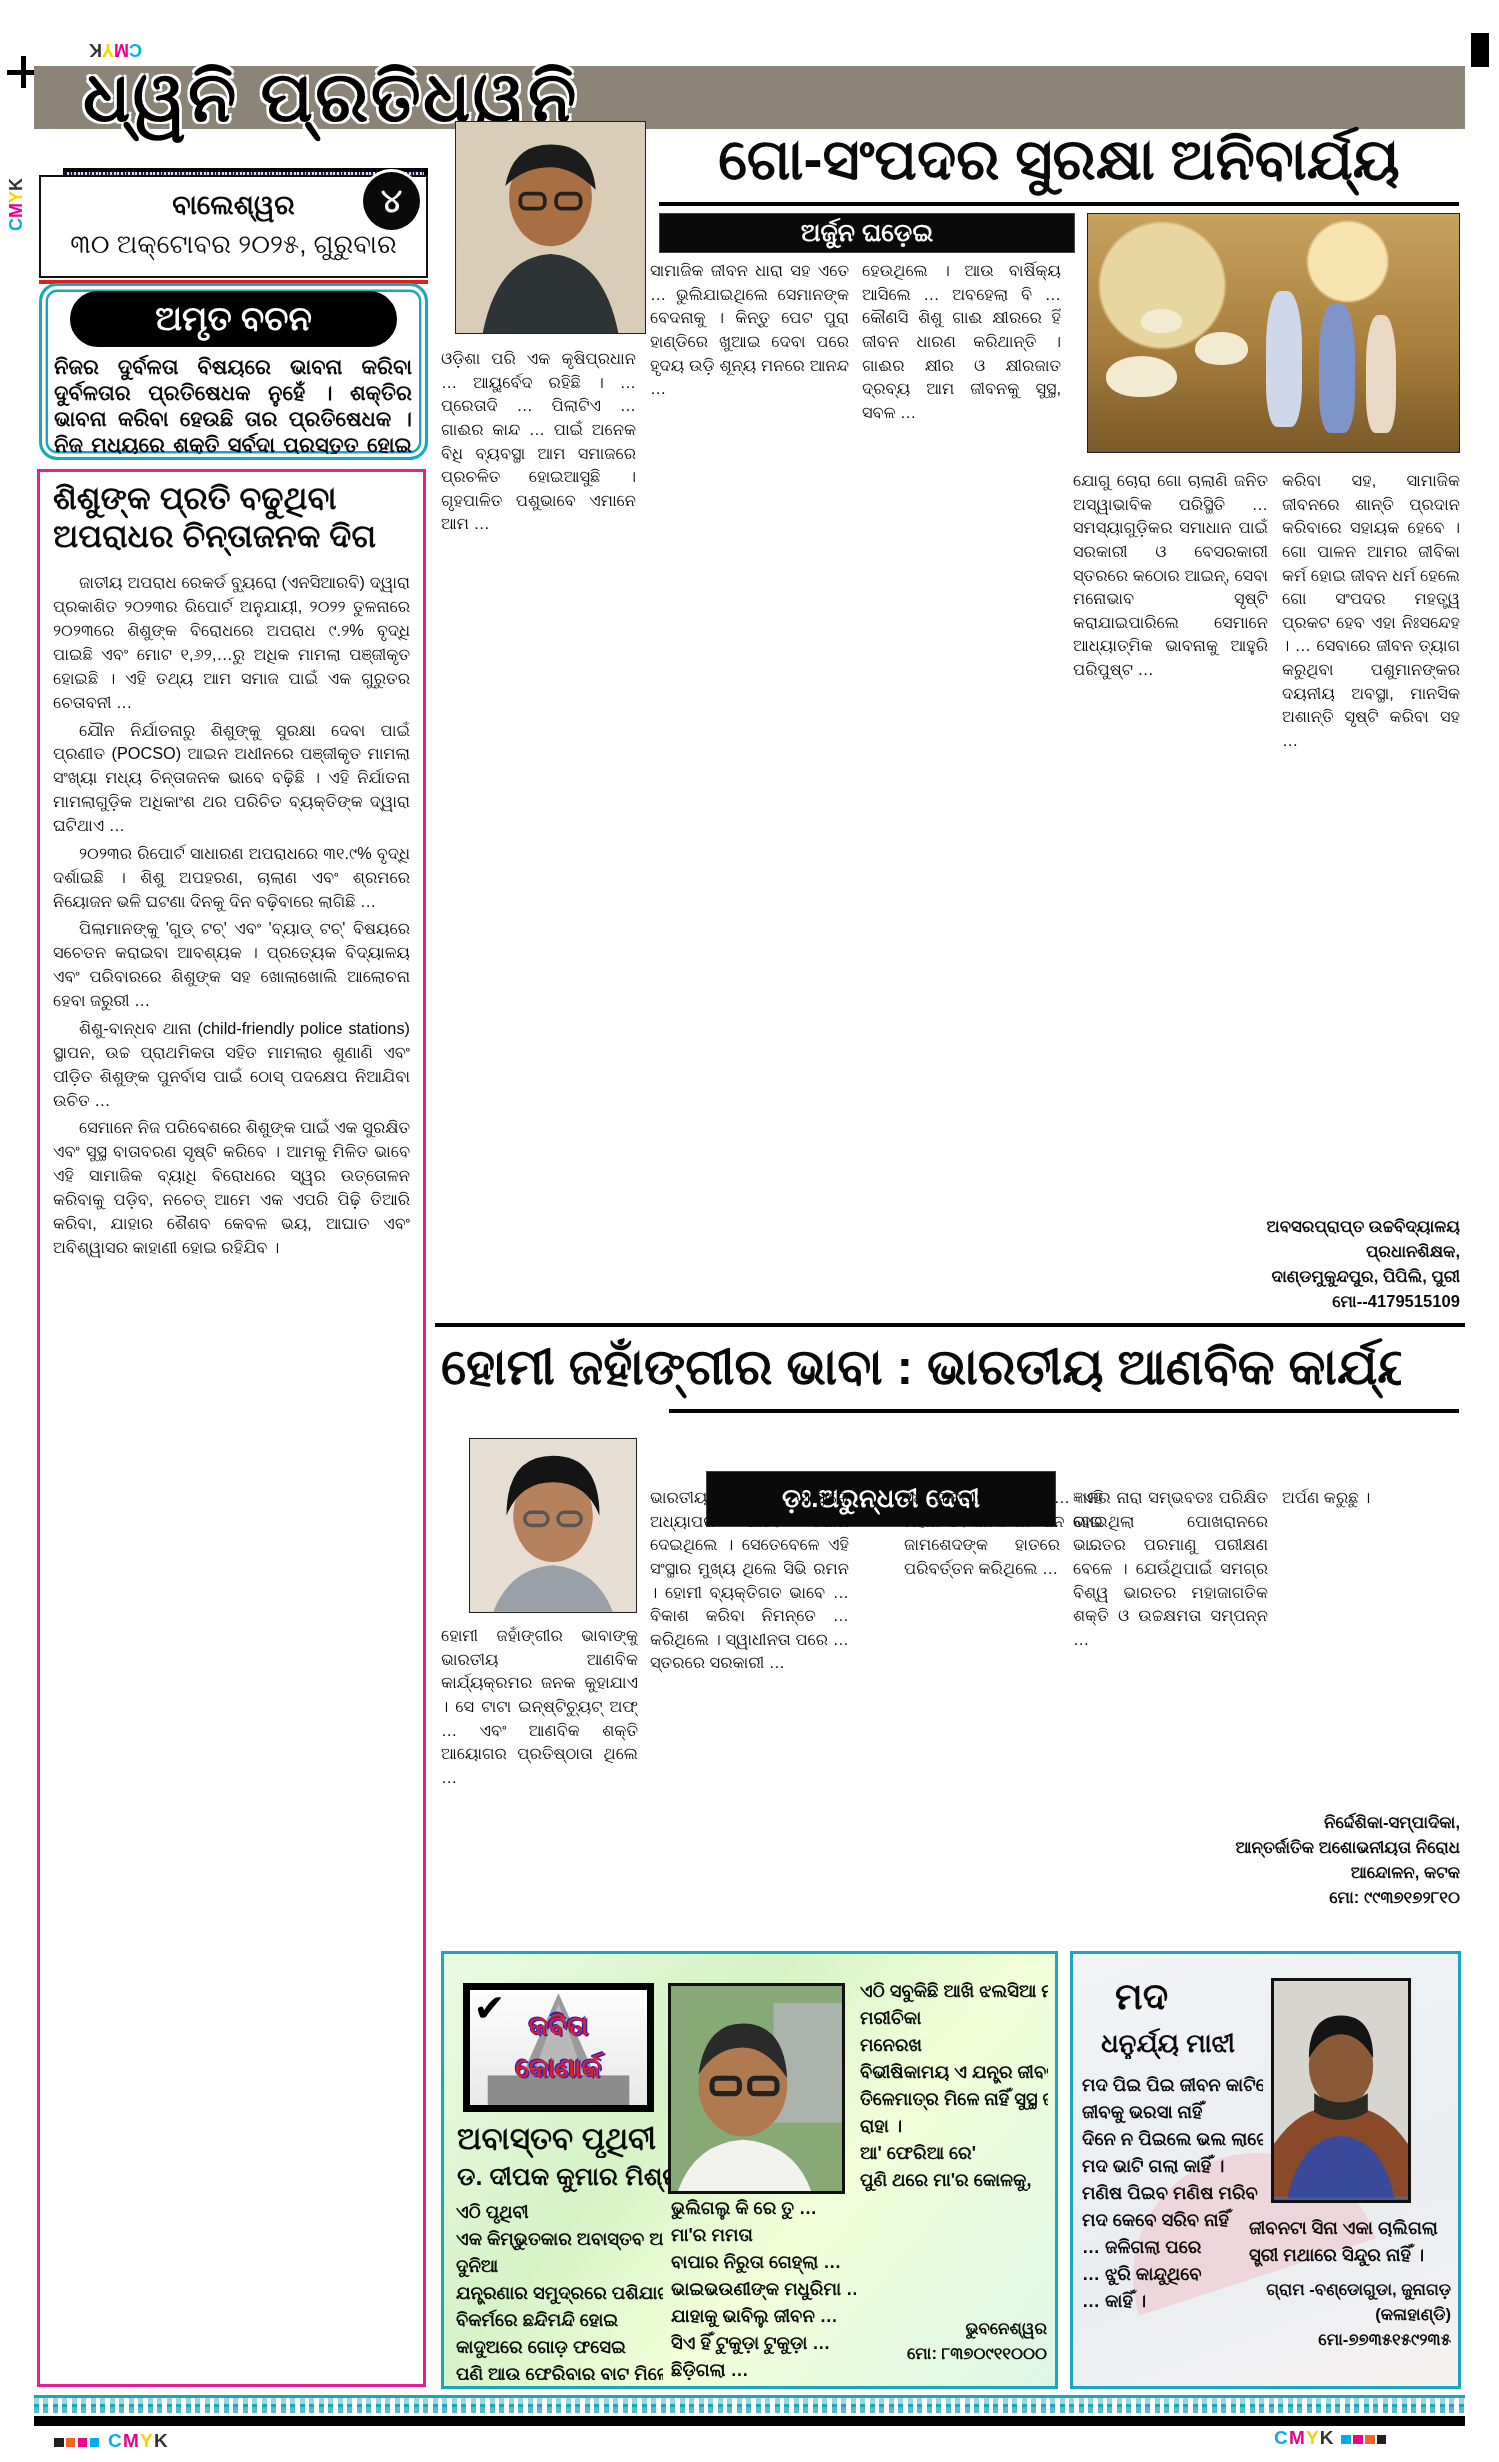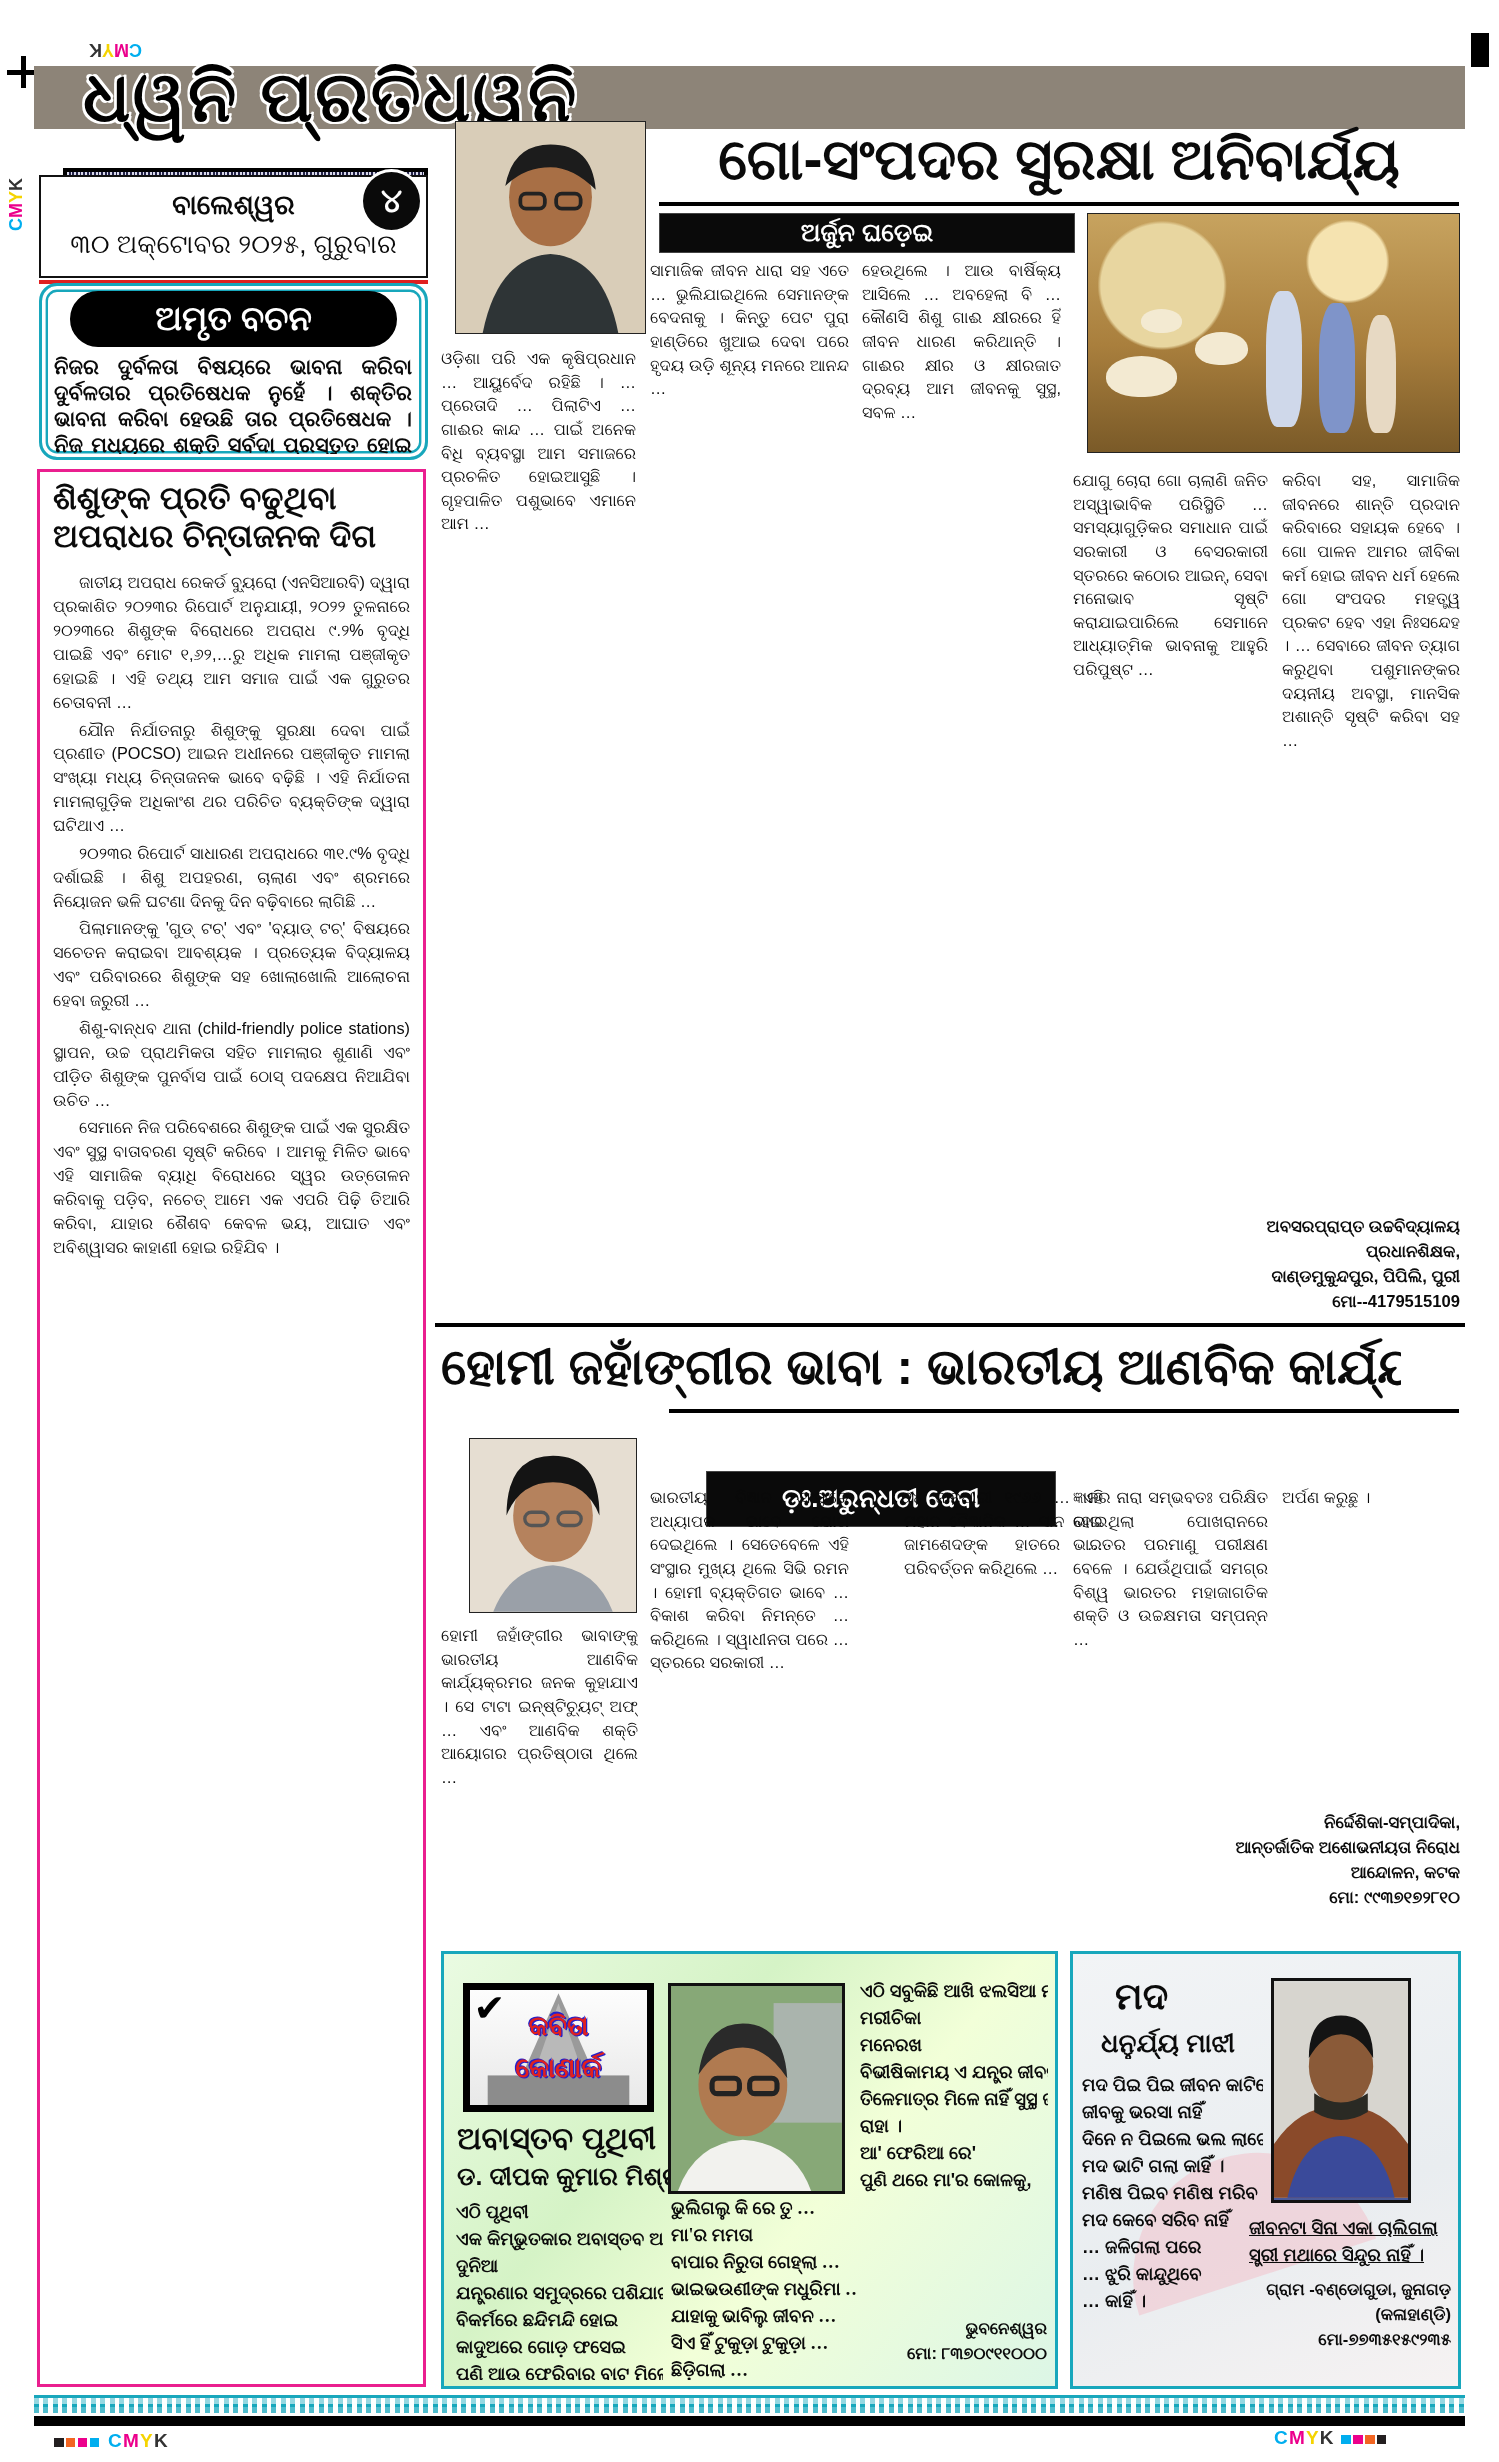--- a/index.html
+++ b/index.html
@@ -90,32 +90,32 @@
   #logo-line1{top:21.3px;font-size:27px;}
   #logo-line2{top:63px;font-size:27px;}
   #logo-check{position:absolute;left:3.6px;top:-3.6px;font-size:38px;color:#000;}
   #poem1-title{left:457px;top:2121px;width:213px;height:37px;font-size:31px;font-weight:800;white-space:nowrap;}
   #poem1-author{left:457px;top:2162px;width:225px;height:31px;font-size:25px;font-weight:800;white-space:nowrap;}
   #poet1-photo{left:668px;top:1983px;width:177px;height:211px;border:3px solid #111;box-sizing:border-box;
                background:linear-gradient(180deg,#7da866 0%,#8fb974 40%,#9aa39b 70%,#b9bdb9 100%);}
   .stanza{position:absolute;font-size:18px;font-weight:600;line-height:1.5;overflow:hidden;}
   #p1-s2{left:860px;top:1978px;width:188px;height:214px;}
   #p1-s1{left:456px;top:2199px;width:207px;height:181px;}
-  #p1-s3{left:671px;top:2195px;width:185px;height:185px;font-family:Liberation Serif, serif;}
+  #p1-s3{left:671px;top:2195px;width:185px;height:185px;}
   #signoff3{left:860px;top:2317px;width:187px;height:63px;font-size:16.6px;}
   #poem2-box{left:1070px;top:1951px;width:391px;height:438px;border:3.6px solid #18a7bc;box-sizing:border-box;
              background:linear-gradient(160deg,#f2f4f6,#e9edf0 60%,#f6f2f2);}
   #umbrella{left:1114px;top:2156px;width:249px;height:124px;background:#f4b8c4;opacity:.45;
             border-radius:124px 124px 0 0;transform:rotate(-18deg);}
   #poem2-title{left:1115px;top:1976px;width:130px;height:43px;font-size:37px;font-weight:800;}
   #poem2-author{left:1101px;top:2028px;width:178px;height:31px;font-size:26px;font-weight:800;white-space:nowrap;}
   #poet2-photo{left:1271px;top:1978px;width:140px;height:225px;border:3px solid #111;box-sizing:border-box;
                background:linear-gradient(180deg,#d8d8d4 0%,#cfcac2 45%,#8a4a2a 70%,#4a5a9a 100%);}
   #p2-s1{left:1082px;top:2072px;width:181px;height:277px;}
-  #p2-s2{left:1249px;top:2215px;width:206px;height:59px;text-decoration:underline;}
+  #p2-s2{left:1249px;top:2215px;width:206px;height:59px;}
   #signoff4{left:1218px;top:2278px;width:233px;height:98px;font-size:16.6px;}
   
   #checker{left:34px;top:2395px;width:1431px;height:18px;
            background:repeating-linear-gradient(90deg,#18a7bc 0 4.7px,#fff 4.7px 9.5px);
            box-shadow:inset 0 6px 0 rgba(255,255,255,.55),inset 0 -6px 0 rgba(255,255,255,.25);
            border-top:3.6px solid #18a7bc;box-sizing:border-box;}
   #black-bar{left:34px;top:2416px;width:1431px;height:9.5px;background:#000;}
   .cmyk-text{font-size:19px;font-weight:700;letter-spacing:1.2px;}
   #cmyk-bl{left:54px;top:2430px;}
   #cmyk-br{left:1274px;top:2427px;}

